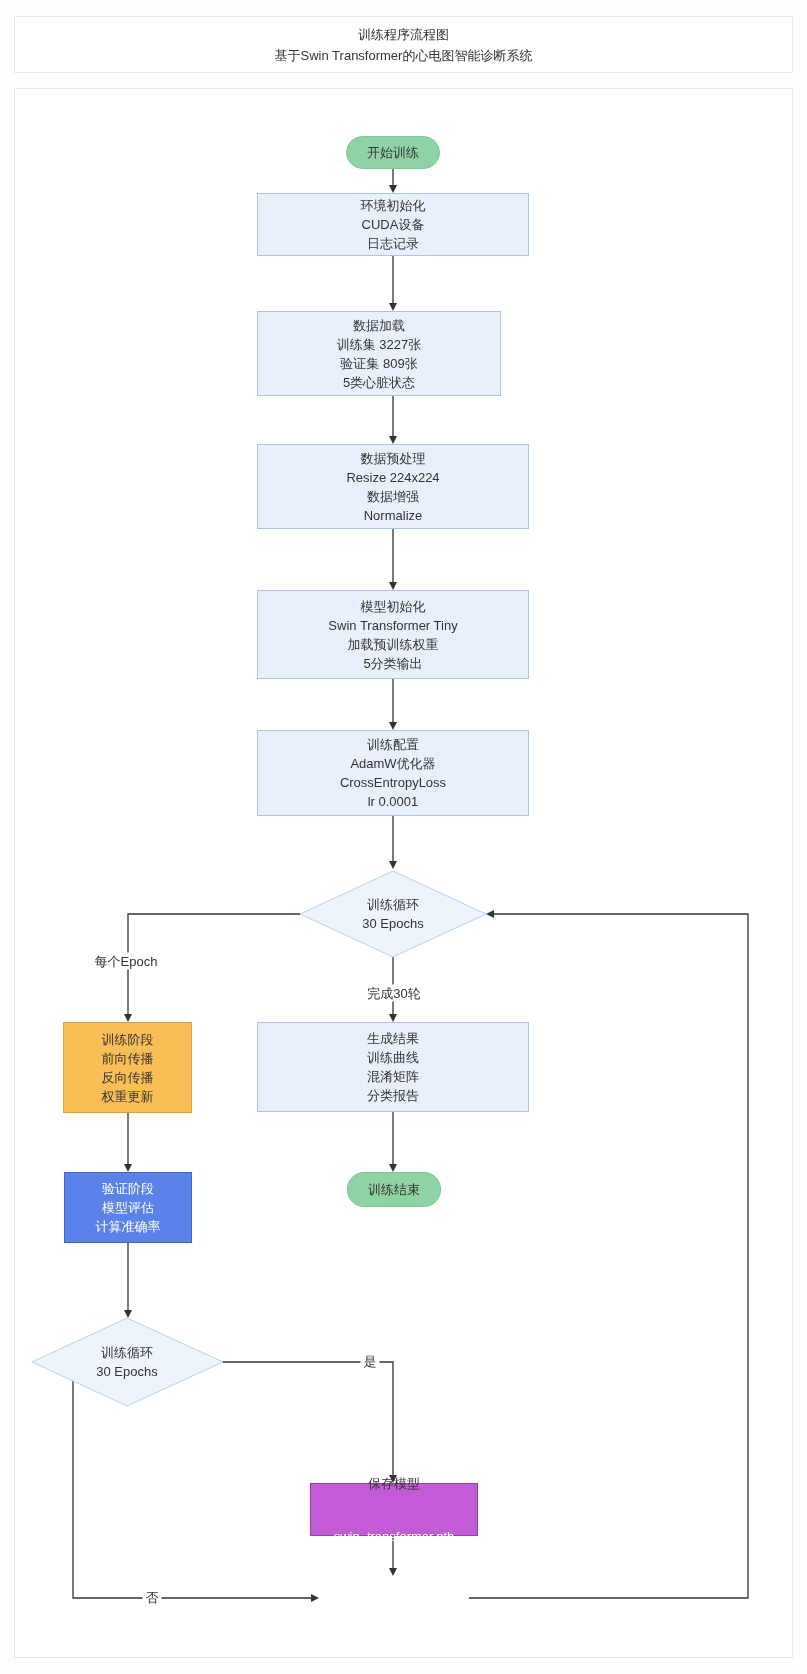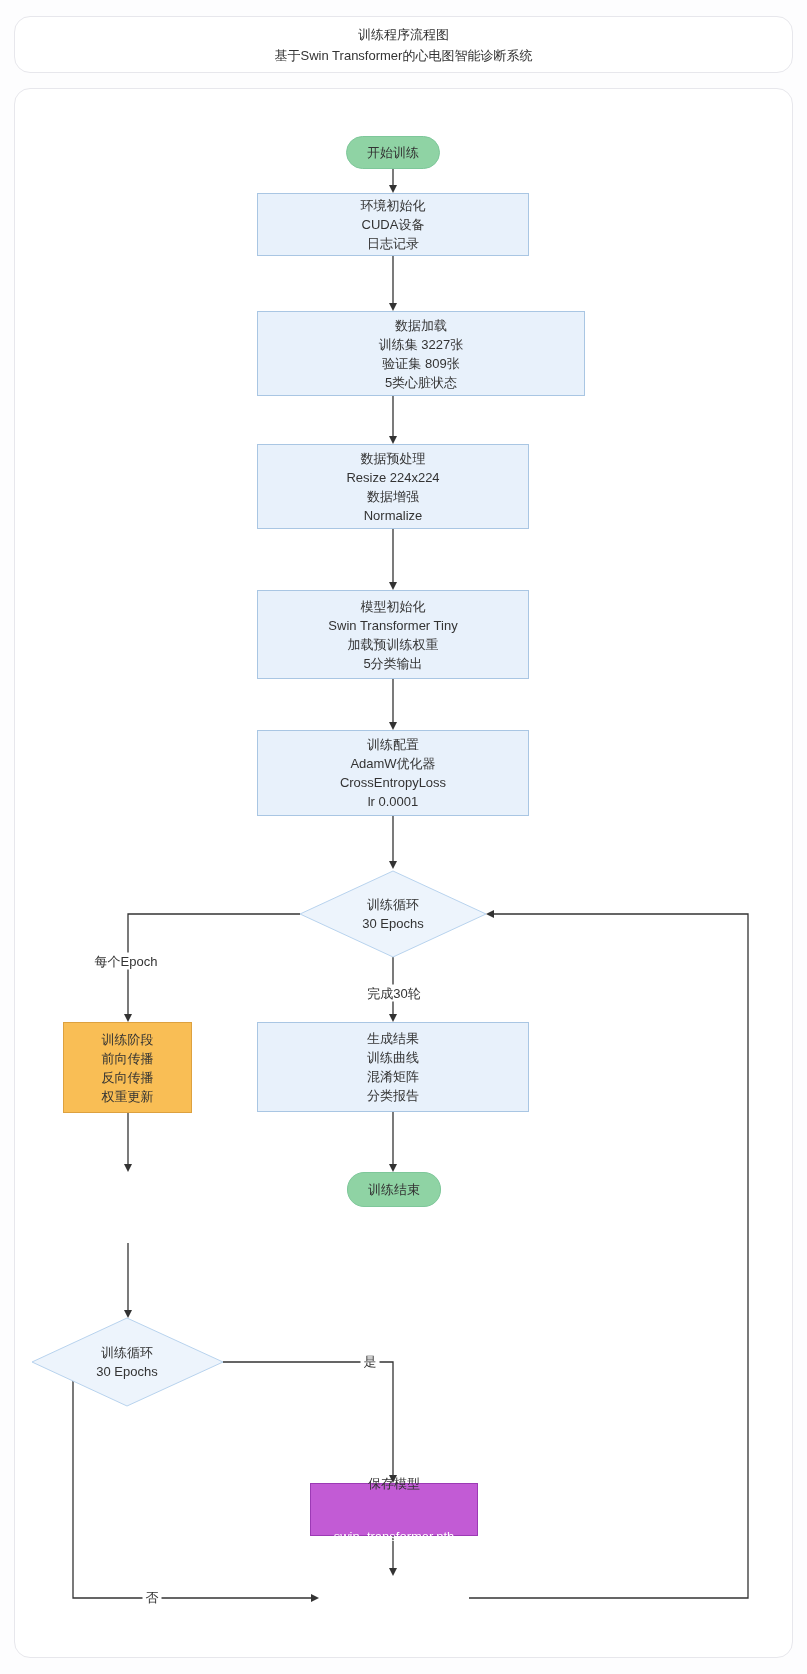--- a/index.html
+++ b/index.html
@@ -1,19 +1,19 @@
 <!DOCTYPE html>
 <html style="--edge: #333333; --card-bg: #ffffff; --card-border: #e7e7ec; --node-fill: #e8f1fb; --node-border: #a9c6e3; --diamond-fill: #edf4fc; --diamond-border: #b8d3ee; --pill-fill: #8fd3a4; --pill-border: #7ec79a; --train-fill: #f9be55; --train-border: #dda13f; --valid-fill: #5b82e8; --valid-border: #3a64d4; --save-fill: #c25bd5; --save-border: #9c3ab5; --text-dark: #333333; --text-light: #ffffff;"><head>
 <meta charset="utf-8">
 <style>
   html,body{margin:0;padding:0;background:#ffffff;}
   .page{position:relative;width:807px;height:1674px;background:#fdfdfe;
         font-family:"Liberation Sans",sans-serif;color:var(--text-dark,#333);}
   .card{position:absolute;background:var(--card-bg,#fff);border:1px solid var(--card-border,#e7e7ec);
-        border-radius:16px;box-sizing:border-box;}
+        border-radius:0;box-sizing:border-box;}
   .title-card{left:14px;top:16px;width:779px;height:57px;display:flex;flex-direction:column;
         align-items:center;justify-content:center;font-size:13px;line-height:21px;}
   .flow-card{left:14px;top:88px;width:779px;height:1570px;}
   svg.edges{position:absolute;left:0;top:0;width:807px;height:1674px;z-index:2;}
   svg.edges path{fill:none;stroke:var(--edge,#333);stroke-width:1.3;}
   svg.edges polygon.arrow{fill:var(--edge,#333);stroke:none;}
   svg.edges polygon.diamond{fill:var(--diamond-fill,#edf4fc);stroke:var(--diamond-border,#b8d3ee);stroke-width:1;}
   .node{position:absolute;z-index:3;box-sizing:border-box;display:flex;flex-direction:column;
         align-items:center;justify-content:center;font-size:13px;line-height:19px;text-align:center;}
   .box{background:var(--node-fill,#e8f1fb);border:1px solid var(--node-border,#a9c6e3);}
@@ -82,21 +82,21 @@
   <div class="node pill" style="left:346px;top:136px;width:94px;height:33px">
     <div>开始训练</div>
   </div>
 
   <div class="node box" style="left:257px;top:193px;width:272px;height:63px">
     <div>环境初始化</div>
     <div>CUDA设备</div>
     <div>日志记录</div>
   </div>
 
-  <div class="node box" style="left:257px;top:311px;width:328px;height:85px">
+  <div class="node box" style="left:257px;top:311px;width:244px;height:85px">
     <div>数据加载</div>
     <div>训练集 3227张</div>
     <div>验证集 809张</div>
     <div>5类心脏状态</div>
   </div>
 
   <div class="node box" style="left:257px;top:444px;width:272px;height:85px">
     <div>数据预处理</div>
     <div>Resize 224x224</div>
     <div>数据增强</div>
@@ -129,20 +129,25 @@
     <div>权重更新</div>
   </div>
 
   <div class="node box" style="left:257px;top:1022px;width:272px;height:90px">
     <div>生成结果</div>
     <div>训练曲线</div>
     <div>混淆矩阵</div>
     <div>分类报告</div>
   </div>
 
+  <div class="node blue" style="left:64px;top:1172px;width:128px;height:71px">
+    <div>验证阶段</div>
+    <div>模型评估</div>
+    <div>计算准确率</div>
+  </div>
 
   <div class="node pill" style="left:347px;top:1172px;width:94px;height:35px">
     <div>训练结束</div>
   </div>
 
   <div class="diamond-label" style="left:127px;top:1362px">
     <div>训练循环</div>
     <div>30 Epochs</div>
   </div>
 

